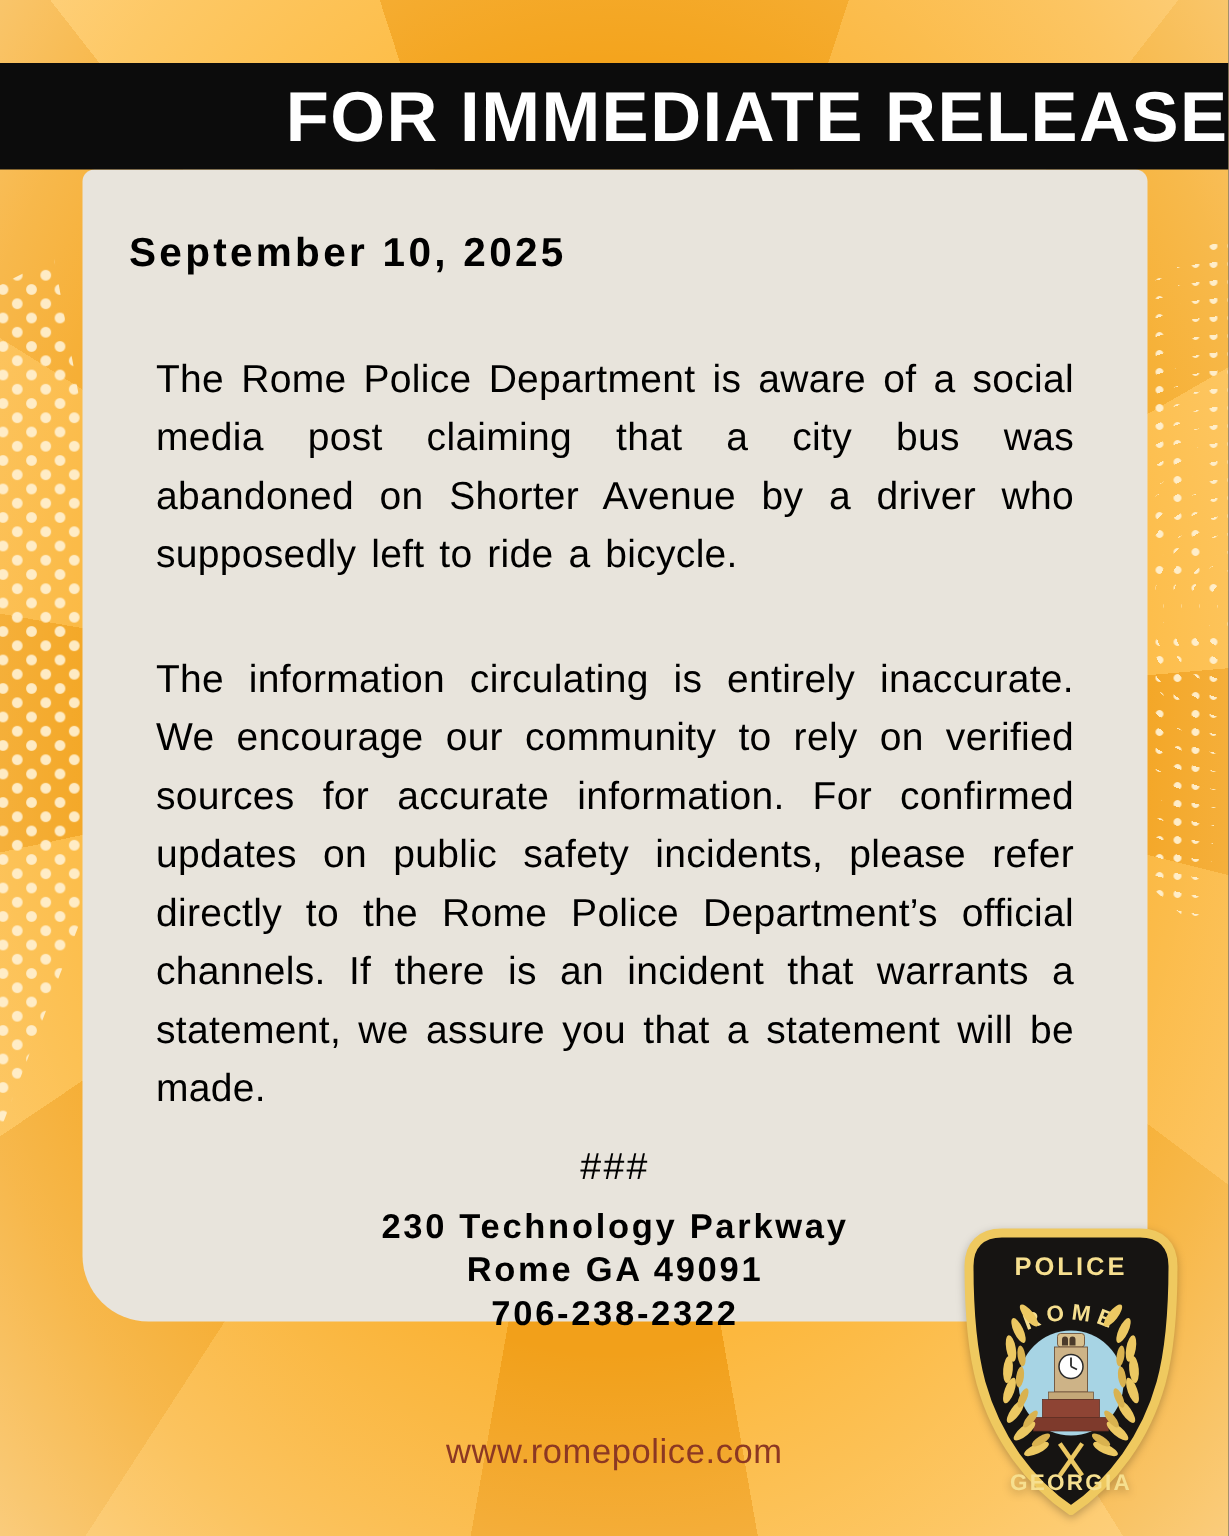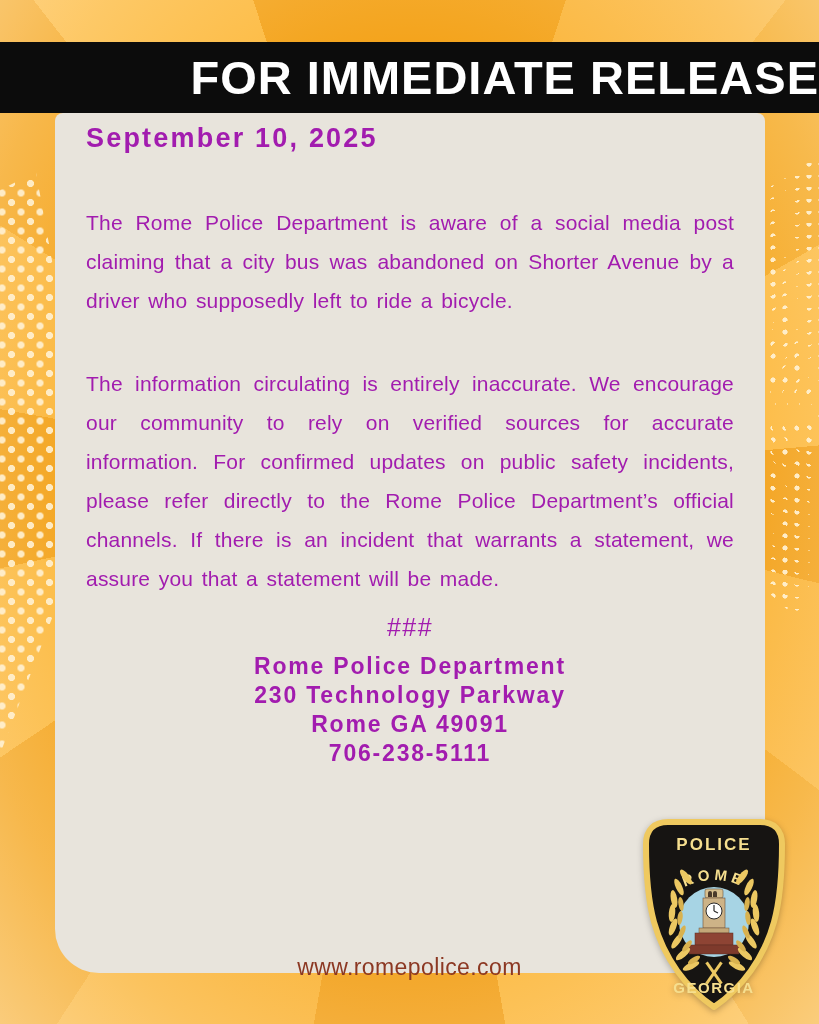--- a/index.html
+++ b/index.html
@@ -41,30 +41,30 @@
   
   .banner{
     position:absolute;left:0;top:42px;width:100%;height:71px;
     background:#0C0C0C;display:flex;align-items:center;justify-content:flex-end;z-index:3;
   }
   .banner span{
     color:#FFFFFF;font-size:47px;font-weight:bold;letter-spacing:1px;white-space:nowrap;
   }
   
   .card{
-    position:absolute;left:55px;top:113px;width:710px;height:860px;
+    position:absolute;left:55px;top:113px;width:710px;height:768px;
     background:#E8E4DC;border-radius:8px 8px 44px 44px;z-index:2;
-    box-sizing:border-box;padding:8px 31px 0 31px;color:#a21caf;
+    box-sizing:border-box;padding:38px 31px 0 31px;color:#000000;
   }
   .date-row{
     display:flex;justify-content:space-between;align-items:baseline;
     font-size:27px;font-weight:bold;letter-spacing:2.2px;line-height:34px;
   }
   .para{
-    margin:0;text-align:justify;font-size:21px;line-height:39px;
+    margin:18px;text-align:justify;font-size:26px;line-height:39px;
     word-spacing:2.5px;letter-spacing:0.2px;
   }
   .para.p1{margin-top:48px;}
   .para.p2{margin-top:44px;}
   .sep{
     margin-top:14px;text-align:center;font-size:25px;line-height:30px;letter-spacing:1.5px;
   }
   .contact{
     margin-top:10px;text-align:center;font-weight:bold;font-size:23px;
     line-height:29px;letter-spacing:1.8px;
@@ -95,24 +95,23 @@
   </div>
 
   <div class="card">
     <div class="date-row">
       <span>September 10, 2025</span>
     </div>
     <p class="para p1">The Rome Police Department is aware of a social media post claiming that a city bus was abandoned on Shorter Avenue by a driver who supposedly left to ride a bicycle.</p>
     <p class="para p2">The information circulating is entirely inaccurate. We encourage our community to rely on verified sources for accurate information. For confirmed updates on public safety incidents, please refer directly to the Rome Police Department’s official channels. If there is an incident that warrants a statement, we assure you that a statement will be made.</p>
     <div class="sep">###</div>
     <div class="contact">
-      <div>Rome Police Department</div>
       <div>230 Technology Parkway</div>
       <div>Rome GA 49091</div>
-      <div>706-238-5111</div>
+      <div>706-238-2322</div>
     </div>
   </div>
 
   <div class="website">www.romepolice.com</div>
 
   <svg class="badge" viewBox="0 0 160 200" xmlns="http://www.w3.org/2000/svg">
     <defs>
       <path id="romeArc" d="M 42 82 Q 80 58 118 82" fill="none"></path>
     </defs>
 

